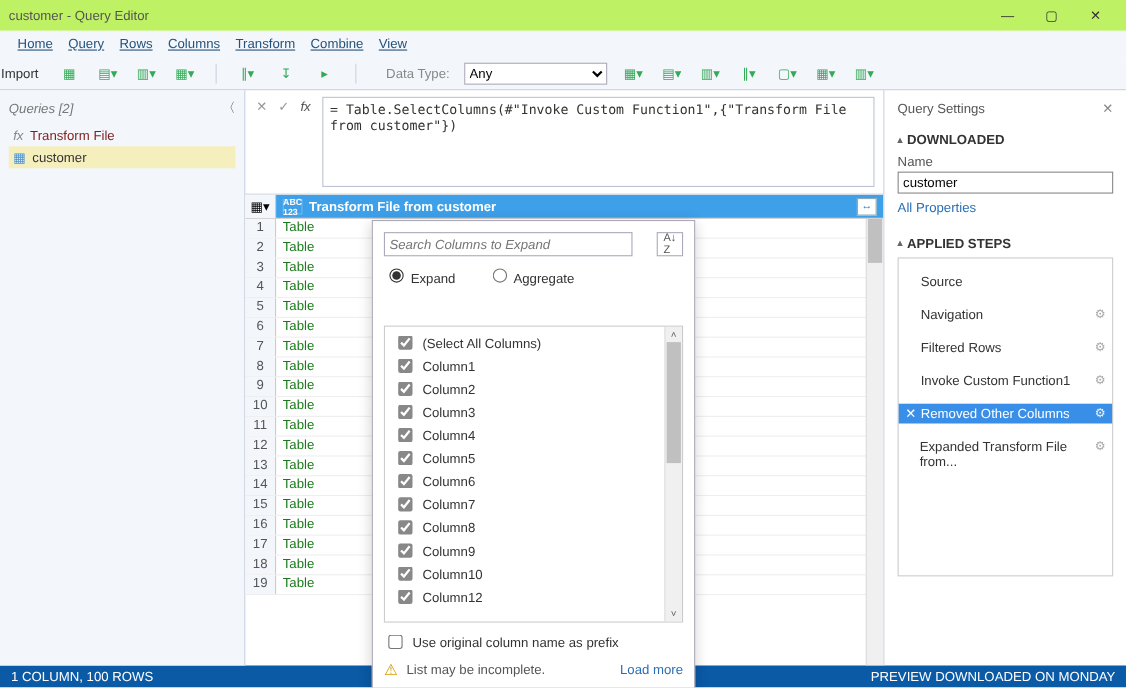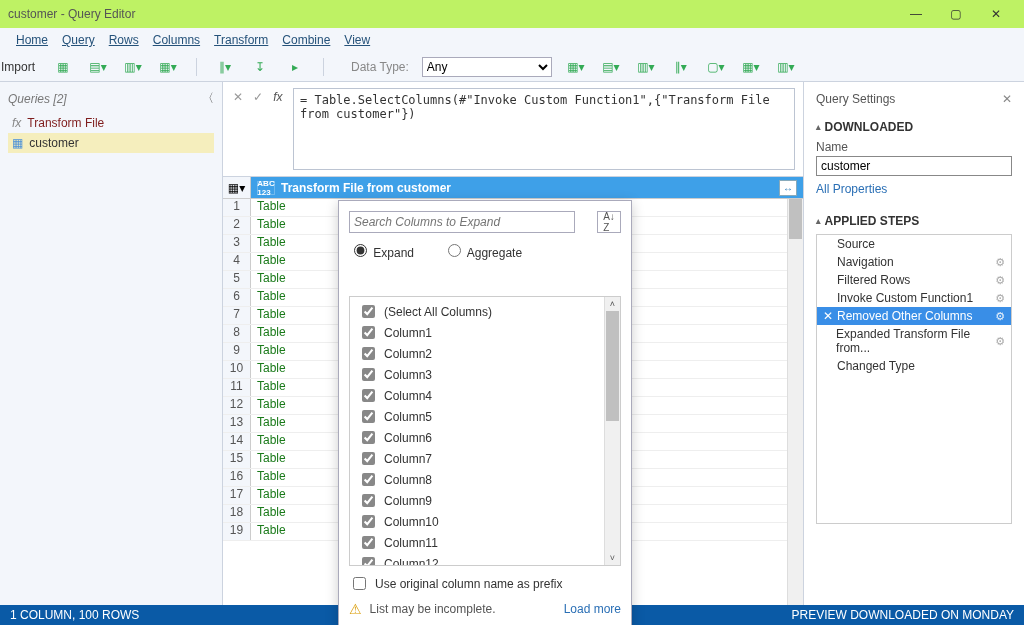--- a/index.html
+++ b/index.html
@@ -49,21 +49,21 @@
 .grid-scroll .thumb { position:absolute; left:1px; right:1px; top:0; height:40px; background:#c0c0c0; }
 
 .rightpane { width: 220px; padding: 10px 12px; }
 .rightpane .title { font-size: 17px; color: #555; display:flex; align-items:center; justify-content:space-between; margin-bottom:14px; }
 .rightpane .sect { font-weight: 600; color: #333; margin: 6px 0; display:flex; align-items:center; gap:4px; }
 .rightpane .sect::before { content:"▴"; font-size:9px; color:#666; }
 .rightpane label { color:#555; display:block; margin:4px 0 2px; }
 .rightpane input[type=text] { width: 100%; padding: 2px 4px; border: 1px solid #888; }
 .rightpane .link { color: #2a6fb5; margin: 6px 0 12px; display:inline-block; }
 .steps { border:1px solid #ccc; height: 290px; }
-.step { display:flex; align-items:center; padding: 2px 6px; color:#333; gap:4px; }
+.step { display:flex; align-items:flex-start; padding: 2px 6px; color:#333; gap:4px;margin-top:12px; }
 .step .gear { color:#aaa; margin-left:auto; font-size:11px; }
 .step.sel { background:#398ee7; color:#fff; }
 .step.sel .gear { color:#e8f1fb; }
 .step .x { width:10px; display:inline-block; text-align:center; }
 
 .status { height: 20px; background: #0a5aa6; color: #fff; display: flex; align-items: center; padding: 0 10px; font-size: 11px; }
 .status .right { margin-left: auto; }
 
 
 .popup { position: absolute; left: 338px; top: 200px; width: 294px; background: #fff; border: 1px solid #aab; box-shadow: 0 3px 12px rgba(0,0,0,.2); padding: 10px; }
@@ -283,24 +283,20 @@
         <div class="step sel">
           <span class="x">✕</span>
           <span>Removed Other Columns</span>
           <span class="gear">⚙</span>
         </div>
         <div class="step">
           <span class="x"></span>
           <span>Expanded Transform File from...</span>
           <span class="gear">⚙</span>
         </div>
-        <div class="step">
-          <span class="x"></span>
-          <span>Changed Type</span>
-        </div>
       </div>
   </div>
 </div>
 
 <div class="status">
   <span>1 COLUMN, 100 ROWS</span>
   <span class="right">PREVIEW DOWNLOADED ON MONDAY</span>
 </div>
 
 <div class="popup">
@@ -349,24 +345,20 @@
         <input type="checkbox" checked="" style=""> 
         <span>Column8</span>
       </div>
       <div class="item">
         <input type="checkbox" checked="" style=""> 
         <span>Column9</span>
       </div>
       <div class="item">
         <input type="checkbox" checked="" style=""> 
         <span>Column10</span>
-      </div>
-      <div class="item">
-        <input type="checkbox" checked="" style=""> 
-        <span>Column11</span>
       </div>
       <div class="item">
         <input type="checkbox" checked="" style=""> 
         <span>Column12</span>
       </div>
       <div class="scroll">
       <div class="arr top">˄</div>
         <div class="thumb"></div>
         <div class="arr bot">˅</div>
     </div>

